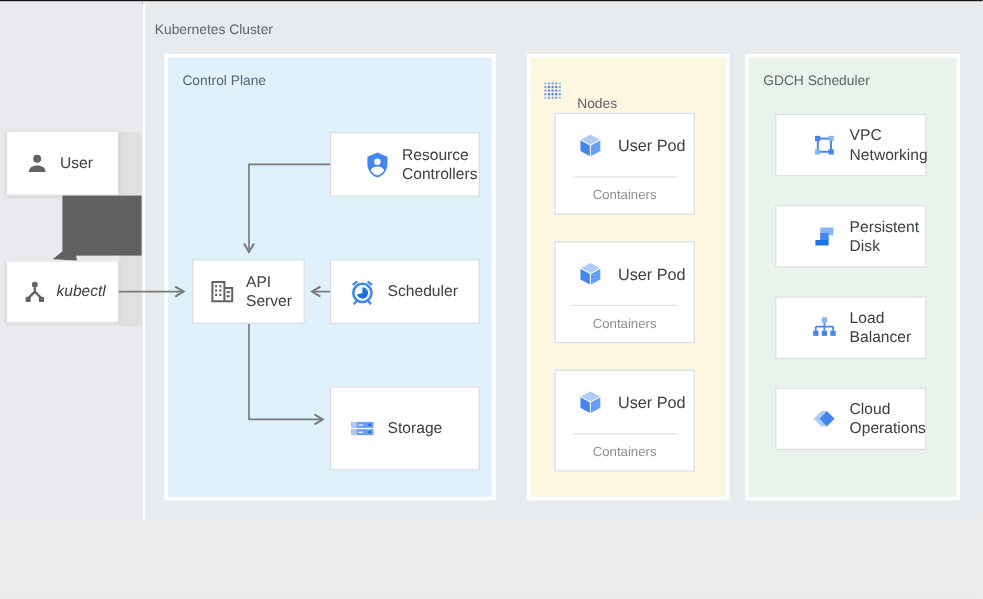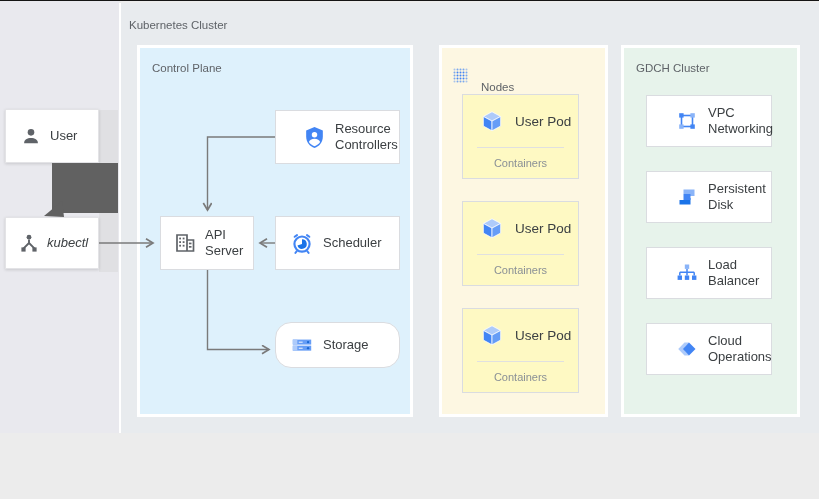--- a/index.html
+++ b/index.html
@@ -26,28 +26,28 @@
   
   .nbox{
     background:#ffffff;border:1px solid #dadce0;box-sizing:border-box;z-index:2;
     display:flex;align-items:center;color:#3c4043;font-size:13px;line-height:1.25;
   }
   .nbox .lbl{white-space:pre-line;}
   .shadowed{border:1px solid #e3e3e6;box-shadow:0 1px 3px rgba(0,0,0,.14);}
   .box-rc {left:275px;top:110px;width:125px;height:54px;padding-left:26px;gap:8px;}
   .box-api{left:160px;top:216px;width:94px;height:54px;padding-left:12px;gap:8px;}
   .box-sch{left:275px;top:216px;width:125px;height:54px;padding-left:13px;gap:8px;}
-  .box-sto{left:275px;top:322px;width:125px;height:46px;padding-left:13px;gap:8px;border-radius:16px;}
+  .box-sto{left:275px;top:322px;width:125px;height:70px;padding-left:13px;gap:8px;}
   .box-user{left:5px;top:109px;width:94px;height:54px;padding-left:14px;gap:8px;}
   .box-kub {left:5px;top:217px;width:94px;height:52px;padding-left:11px;gap:6px;font-style:italic;}
   .box-gdch{left:646px;width:126px;height:52px;padding-left:28px;gap:9px;}
   .g1{top:95px;} .g2{top:171px;} .g3{top:247px;} .g4{top:323px;}
   
   .pod{
-    left:462px;width:117px;height:85px;background:#fef9c3;border:1px solid #dadce0;
+    left:462px;width:117px;height:85px;background:#ffffff;border:1px solid #dadce0;
     box-sizing:border-box;z-index:2;color:#3c4043;
   }
   .p1{top:94px;} .p2{top:201px;} .p3{top:308px;}
   .pod-row{display:flex;align-items:center;gap:10px;margin:13px 0 0 16px;}
   .pod-row .lbl{font-size:13.5px;}
   .pod-div{height:1px;background:#e0e0e0;margin:13px 14px 0 14px;}
   .pod-sub{text-align:center;font-size:11px;color:#8a9096;margin-top:9px;}
   .icon{display:inline-flex;flex:0 0 auto;}
   svg{display:block;}
   .overlay{left:0;top:0;width:819px;height:499px;z-index:3;pointer-events:none;}
@@ -99,21 +99,21 @@
               <circle cx="11.5" cy="14.5" r="1" opacity=".7"></circle>
               <circle cx="14.5" cy="14.5" r="1" opacity=".45"></circle>
           </g>
         </svg>
       </span>
       <span class="panel-label-inline">Nodes</span>
     </div>
   </div>
 
   <div class="abs panel panel-gdch">
-    <div class="panel-label">GDCH Cluster</div>
+    <div class="panel-label">GDCH Scheduler</div>
   </div>
 
   <div class="abs nbox shadowed box-user">
     <span class="icon">
       <svg width="22" height="22" viewBox="0 0 24 24" fill="#5f6368">
         <circle cx="12" cy="8" r="3.6"></circle>
         <path d="M4.5 19.5c0-3.2 3.3-5.3 7.5-5.3s7.5 2.1 7.5 5.3v.5h-15z"></path>
       </svg>
     </span>
     <span class="lbl">User</span>

